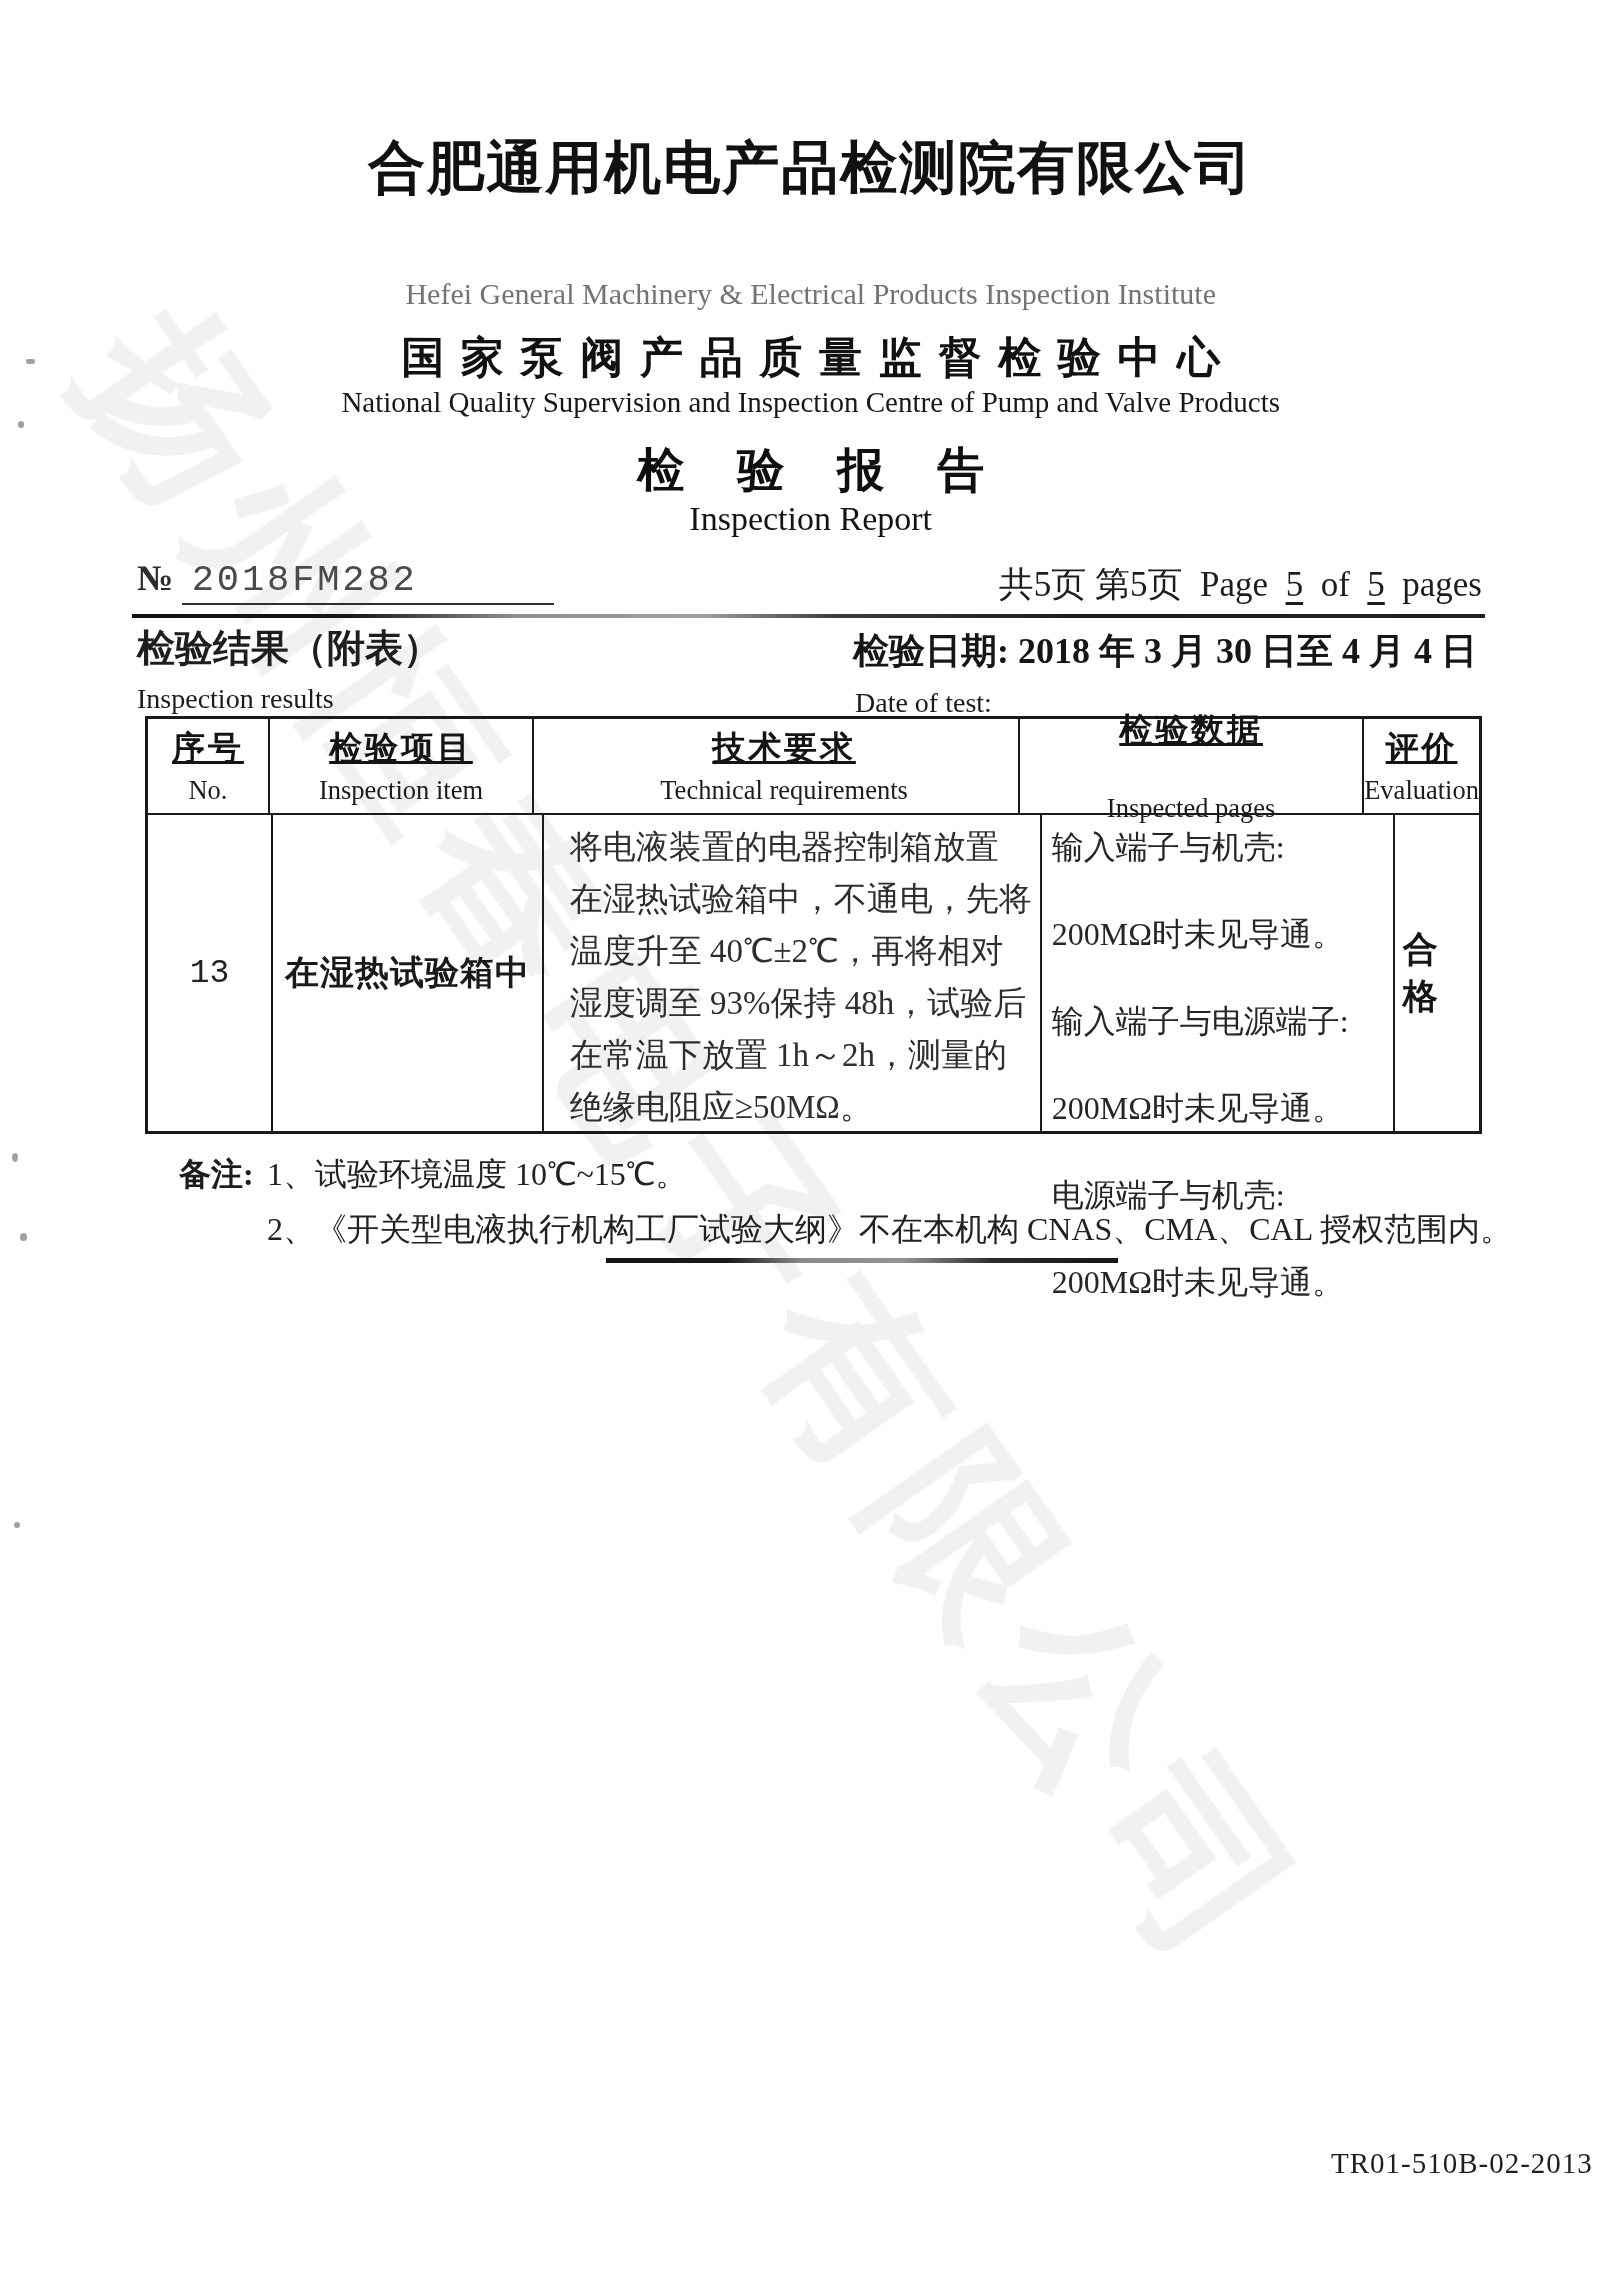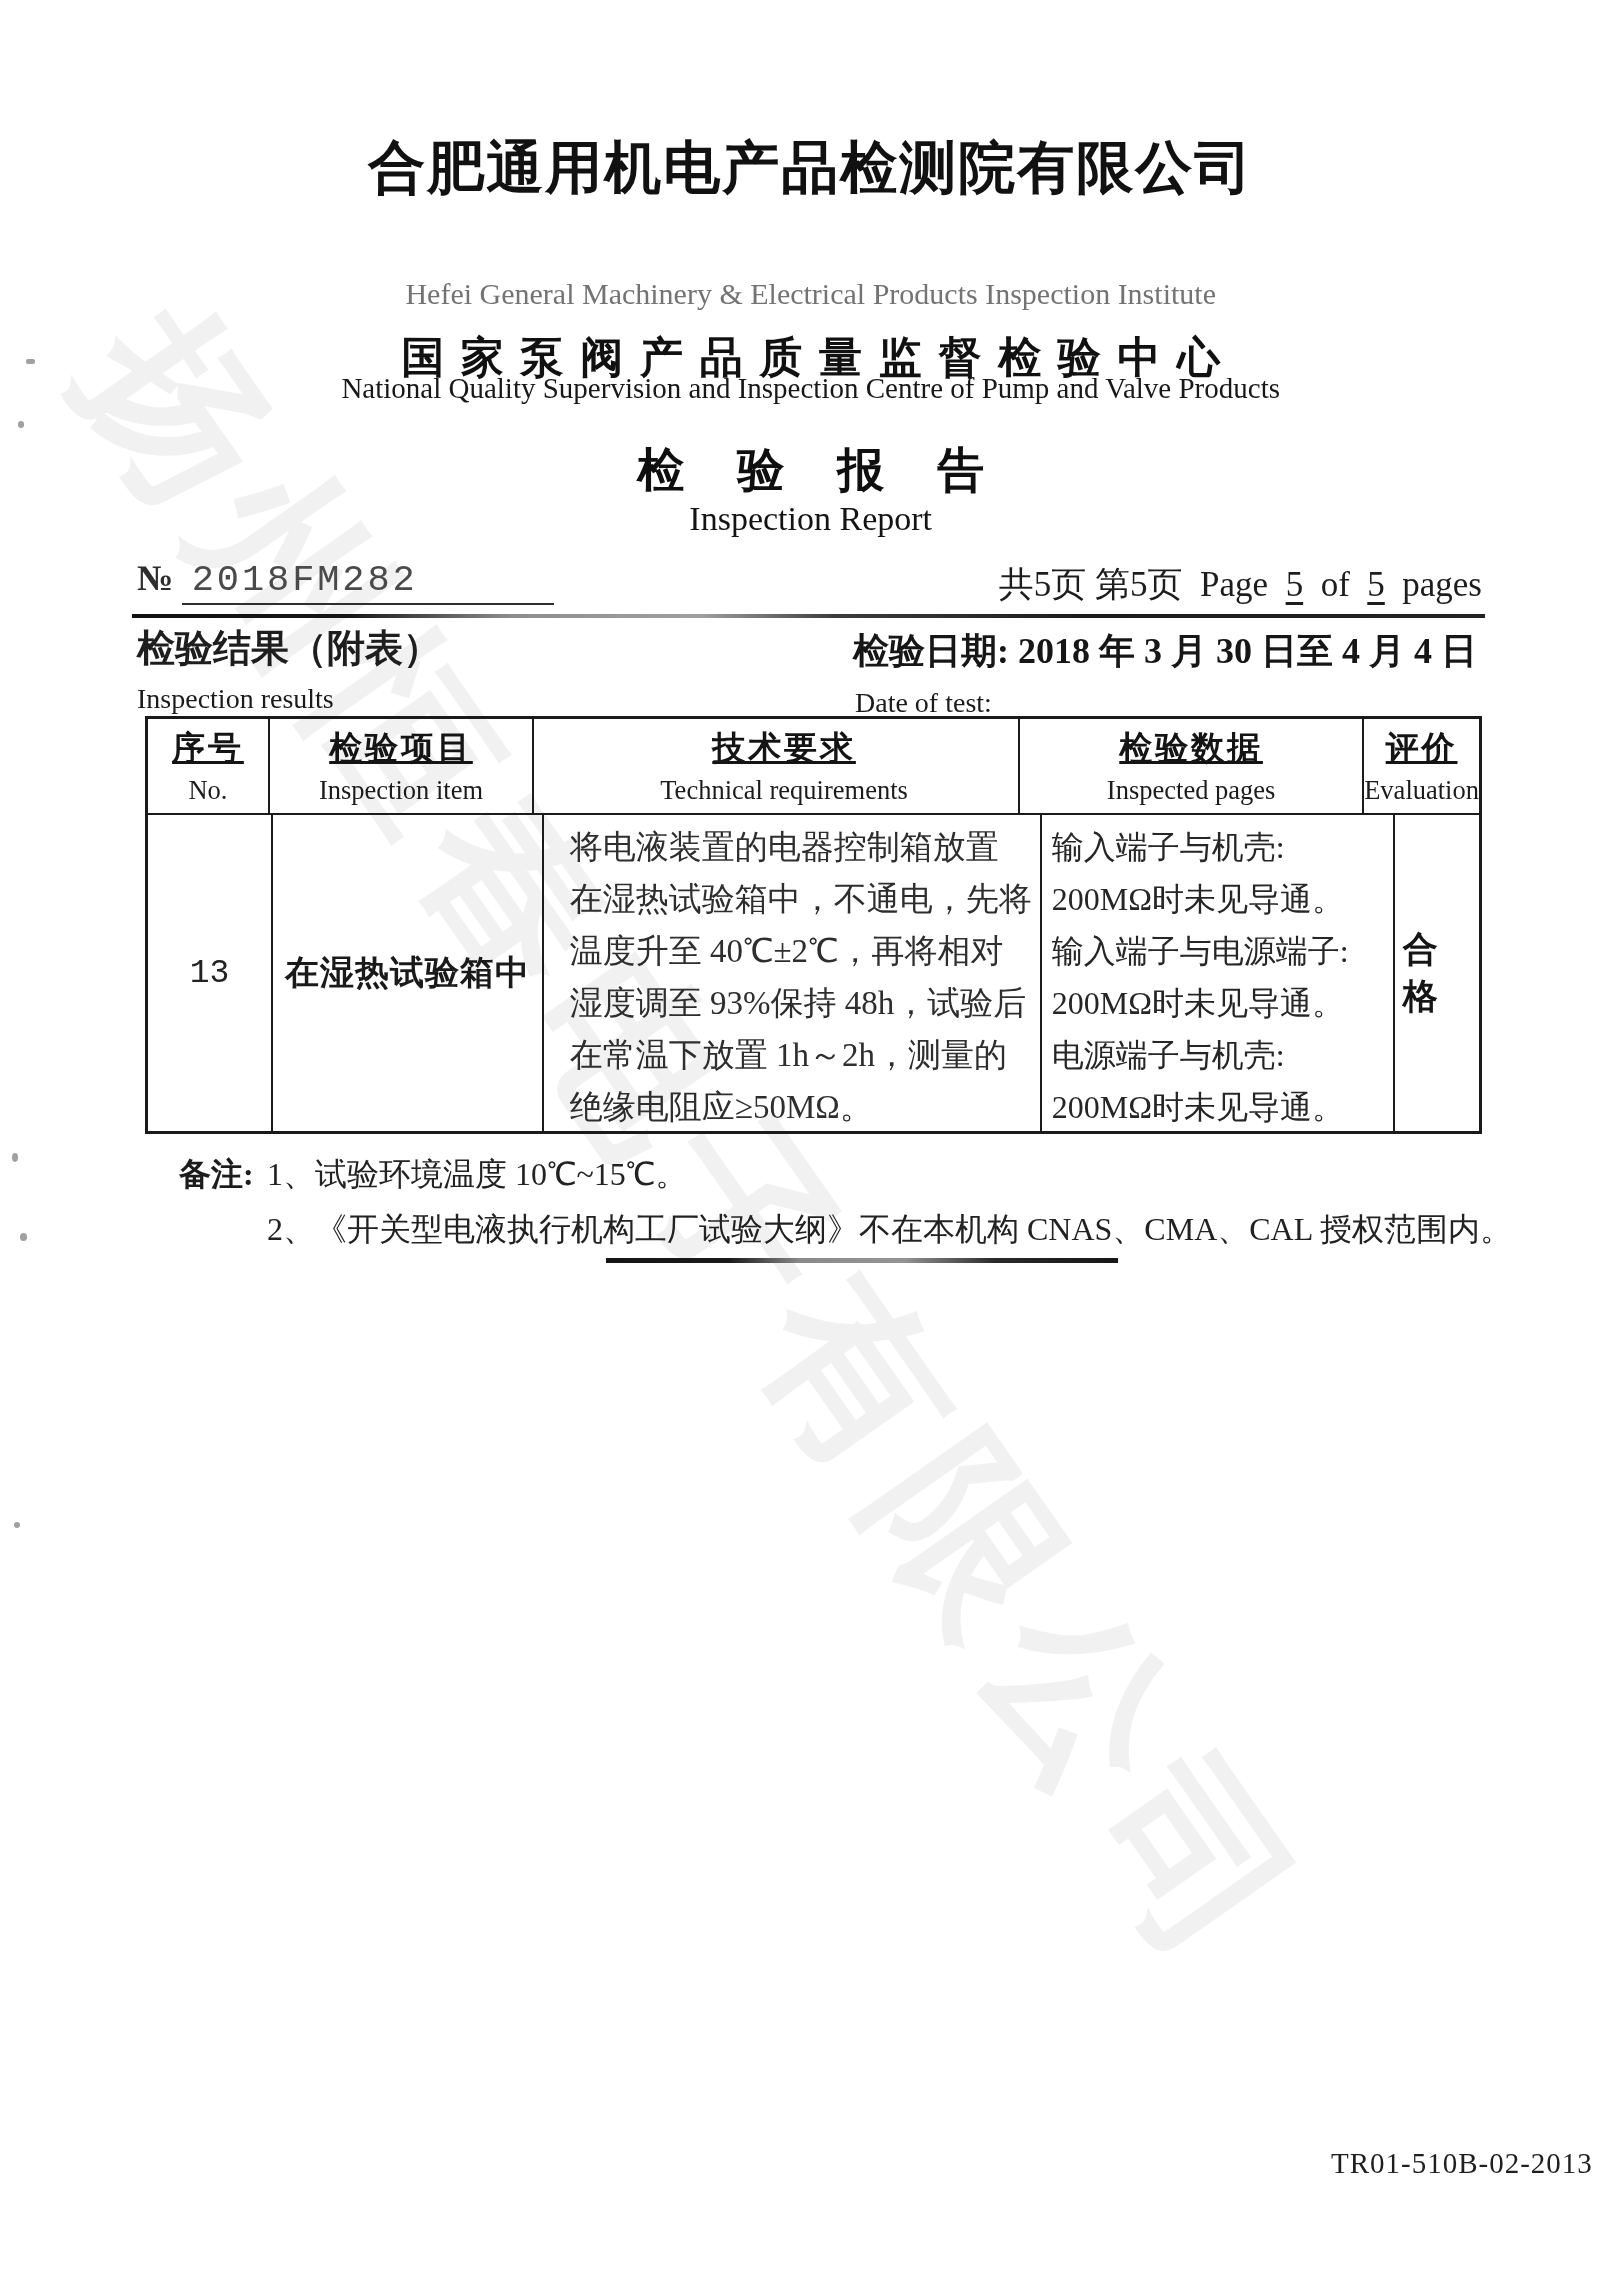--- a/index.html
+++ b/index.html
@@ -27,21 +27,21 @@
     color:#f1f1f1;
     z-index:0;
     user-select:none;
   }
 
   
   .title-block { left:16.7px; width:1588px; text-align:center; }
   .org-cn   { top:130px; font-size:57px; font-weight:600; letter-spacing:2px; color:#111; }
   .org-en   { top:277px; font-size:30px; color:#737373; }
   .center-cn{ top:329px; font-size:43px; font-weight:600; letter-spacing:16.7px; padding-left:16.7px; color:#111; }
-  .center-en{ top:372px; font-size:29px; color:#181818; }
+  .center-en{ top:386px; font-size:29px; color:#181818; }
   .report-cn{ top:439px; font-size:47px; font-weight:600; letter-spacing:53px; padding-left:53px; color:#0f0f0f; }
   .report-en{ top:500px; font-size:34px; color:#141414; }
 
   
   .no-line { left:137px; top:557px; font-size:35px; color:#333; }
   .no-symbol { font-size:36px; font-weight:600; color:#2d2d2d; }
   .report-no {
     display:inline-block; min-width:372px;
     font-family:"Liberation Mono", monospace;
     font-size:37px; letter-spacing:2.9px; color:#4a4a4a;
@@ -70,21 +70,21 @@
   .t-head { display:flex; height:96px; border-bottom:2.9px solid #1b1b1b; }
   .t-body { display:flex; height:316px; }
   .cell {
     display:flex; flex-direction:column; justify-content:center; align-items:center;
     border-right:2.9px solid #1b1b1b;
   }
   .cell:last-child { border-right:none; }
   .c1 { width:125px; }
   .c2 { width:271px; }
   .c3 { width:482px;margin-left:16px; }
-  .c4 { width:353px; }
+  .c4 { width:353px;gap:35px; }
   .c5 { flex:1; }
   .h-cn { font-size:33px; font-weight:600; color:#141414; letter-spacing:2.9px;text-decoration:underline; }
   .h-en { font-size:26.5px; color:#1c1c1c; margin-top:4.9px; }
   .b-no   { font-size:33px; font-family:"Liberation Mono", monospace; color:#222; }
   .b-item { font-size:34px; font-weight:600; color:#1a1a1a; letter-spacing:1px; }
   .cell-lines {
     justify-content:flex-start; align-items:flex-start;
     padding:5.9px 7.8px 0 9.8px;
   }
   .req-line  { font-size:33px; line-height:52px; color:#2e2e2e; white-space:nowrap; }

